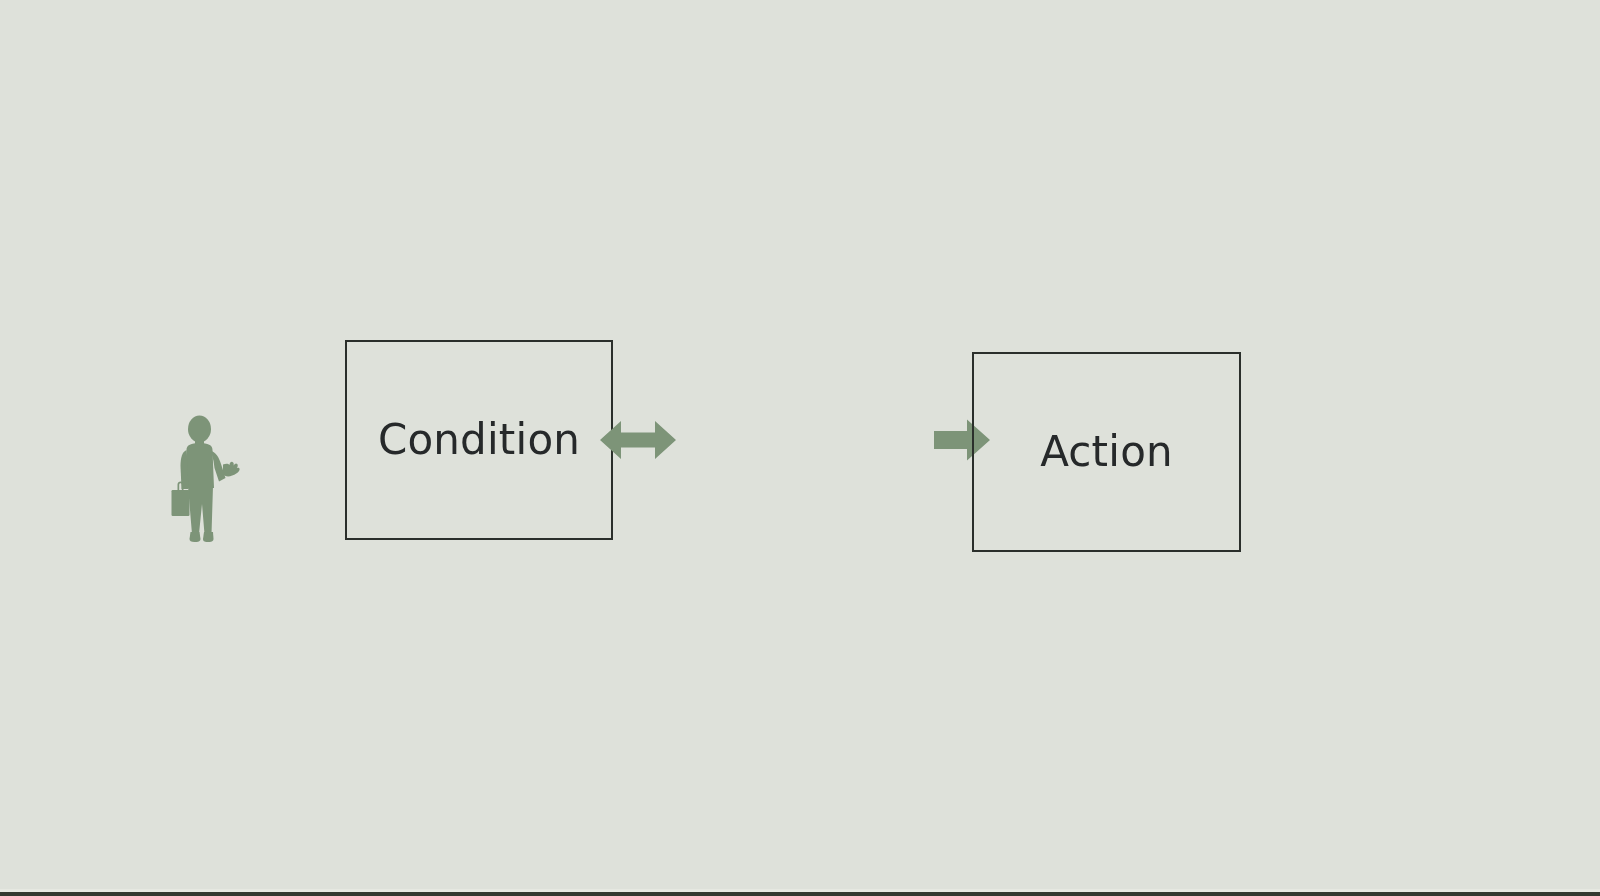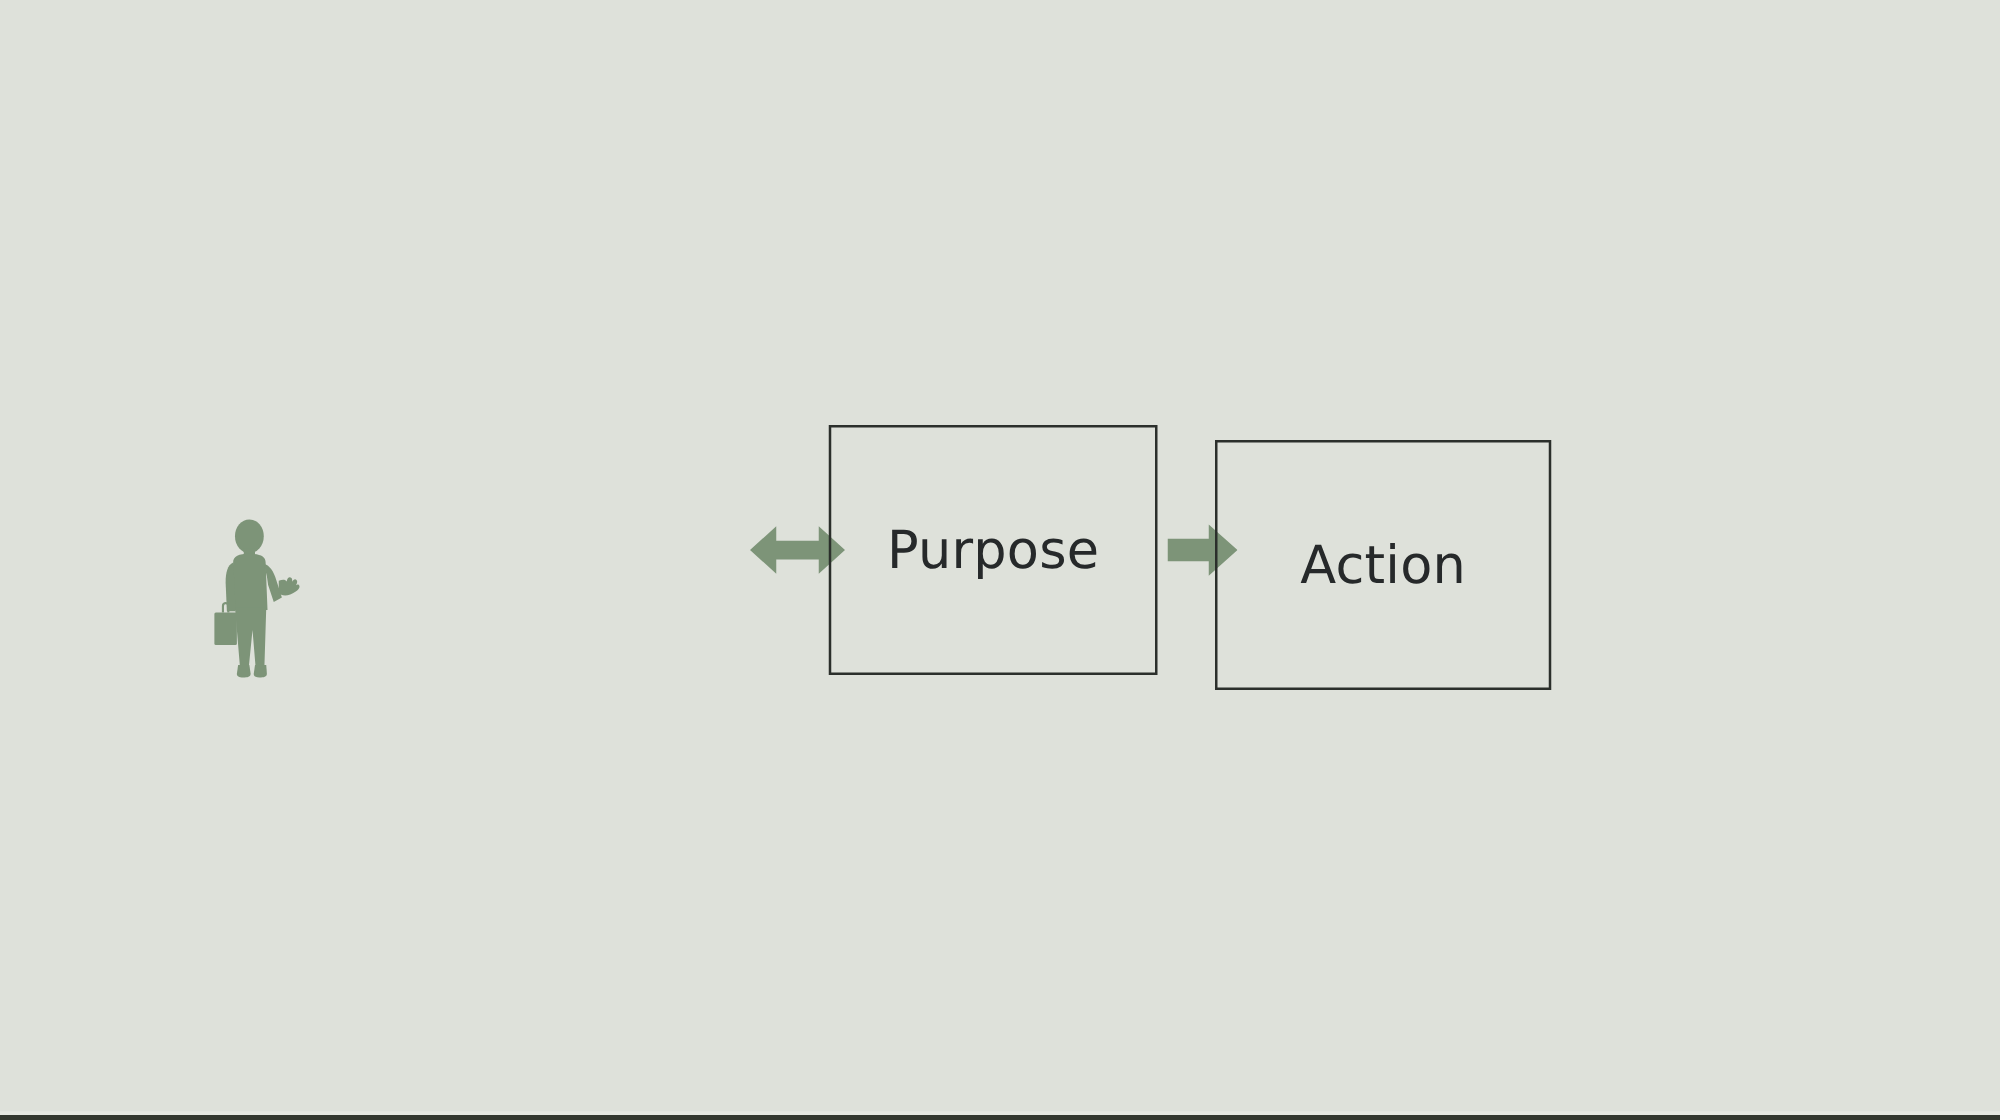--- a/index.html
+++ b/index.html
@@ -105,30 +105,30 @@
         <path d="M22.5 120 L31.5 120 L32.5 127 C32.5 129.5 30 130 26.5 130 C23 130 21.5 129 21.5 127 Z"></path>
         <path d="M36 120 L45 120 L45.5 127 C45.5 129.5 43 130 39.5 130 C36 130 35 129 35 127 Z"></path>
 
         <rect x="3.5" y="78" width="18" height="26" rx="1.2"></rect>
 
         <path d="M9.5 78 L9.5 72.5 C9.5 70.5 11 69.5 12.5 69.5 C14 69.5 15.5 70.5 15.5 72.5 L15.5 78 L13.8 78 L13.8 73 C13.8 71.8 13.3 71.3 12.5 71.3 C11.7 71.3 11.2 71.8 11.2 73 L11.2 78 Z"></path>
       </g>
     </svg>
   </div>
 
+  <div class="node-box" id="box-condition">
+    <span class="node-label">Condition</span>
+  </div>
 
   <div class="connector" id="arrow-bidirectional">
     <svg viewBox="0 0 76 48" xmlns="http://www.w3.org/2000/svg" aria-hidden="true">
       <path d="M0 24 L21 5 L21 16.5 L55 16.5 L55 5 L76 24 L55 43 L55 31.5 L21 31.5 L21 43 Z" fill="#7d9478"></path>
     </svg>
   </div>
 
-  <div class="node-box" id="box-purpose">
-    <span class="node-label">Purpose</span>
-  </div>
 
   <div class="connector" id="arrow-forward">
     <svg viewBox="0 0 56 44" xmlns="http://www.w3.org/2000/svg" aria-hidden="true">
       <path d="M0 13 L33 13 L33 1.5 L56 22 L33 42.5 L33 31 L0 31 Z" fill="#7d9478"></path>
     </svg>
   </div>
 
   <div class="node-box" id="box-action">
     <span class="node-label">Action</span>
   </div>

